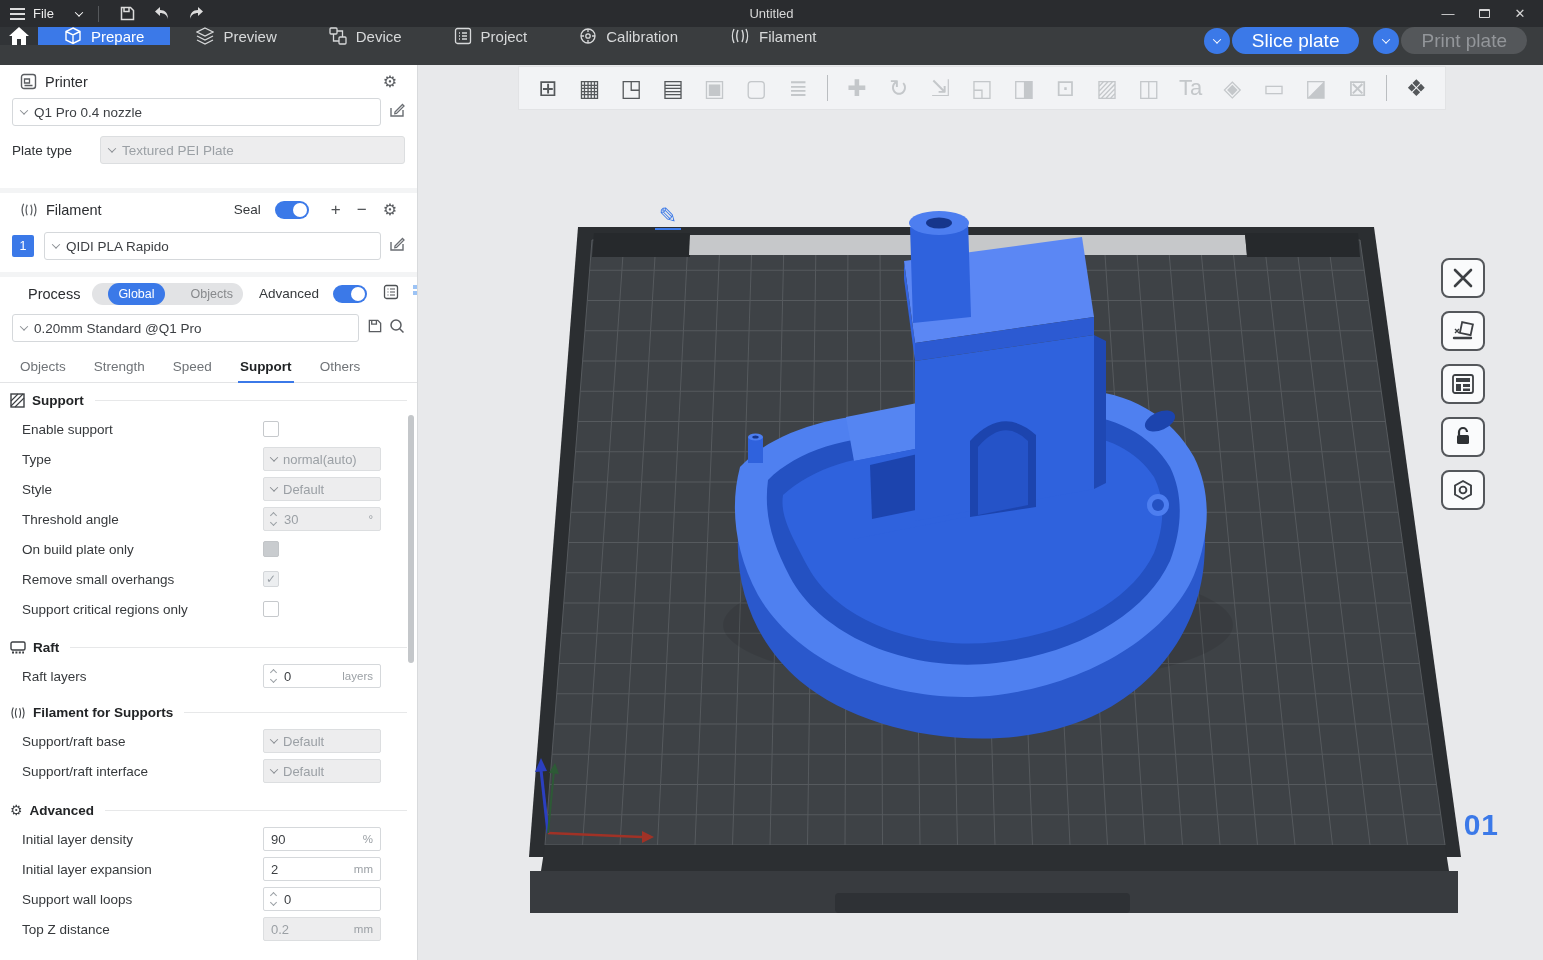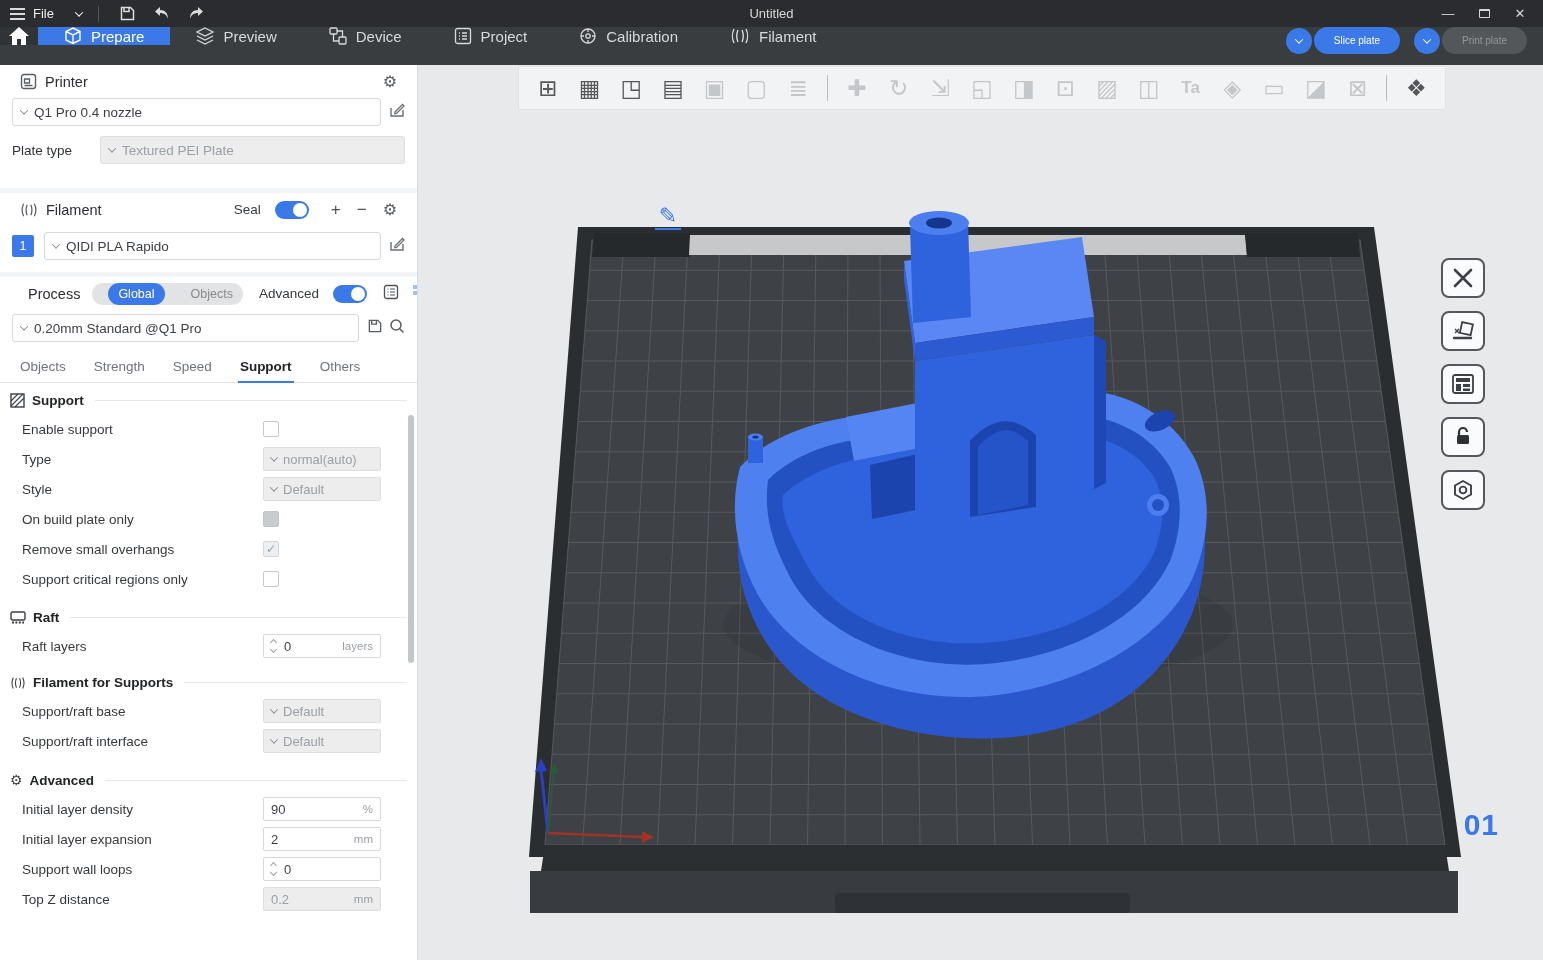--- a/index.html
+++ b/index.html
@@ -20,21 +20,21 @@
 
   
   .tabbar { height:38px; background:#3a3d3f; display:flex; align-items:flex-start; }
   .home-btn { width:38px; display:flex; align-items:center; justify-content:center; background:#313437; }
   .app-tab { display:flex; align-items:center; gap:9px; padding:0 26px; color:#d7d9da; font-size:15px; cursor:pointer; }
   .app-tab.active { background:#3b79e8; color:#fff; }
   .app-tab svg { flex:0 0 auto; }
   .tabbar-right { margin-left:auto; display:flex; align-items:center; gap:14px; padding-right:16px; }
   .action-group { display:flex; align-items:center; gap:2px; }
   .chev-circle { width:26px; height:26px; border-radius:50%; background:#3b79e8; display:flex; align-items:center; justify-content:center; }
-  .action-pill { height:27px; border-radius:14px; padding:0 20px; font-size:10px; display:flex; align-items:center; border:none; }
+  .action-pill { height:27px; border-radius:14px; padding:0 20px; font-size:19px; display:flex; align-items:center; border:none; }
   .action-pill.primary { background:#3b79e8; color:#fff; }
   .action-pill.disabled { background:#54575a; color:#93969a; }
   .chev { display:inline-block; width:6px; height:6px; border-left:1.6px solid currentColor; border-bottom:1.6px solid currentColor; transform:rotate(-45deg) translate(1px,-1px); }
   .chev.white { color:#fff; }
 
   
   .main { display:flex; height:895px; }
   .sidepanel { width:418px; background:#fff; border-right:1px solid #d8dadc; position:relative; overflow:hidden; }
   .viewport { flex:1; position:relative; background:#e8e9eb; }
 
@@ -79,21 +79,21 @@
   .spin i.dn { transform:rotate(-45deg); }
   .cb { width:16px; height:16px; border:1px solid #c6c9cc; border-radius:2px; background:#fff; flex:0 0 auto; }
   .cb.gray-filled { background:#c9cccf; border-color:#c2c5c8; }
   .cb.checked-dis { background:#eceef0; border-color:#d4d7da; color:#9aa0a6; display:flex; align-items:center; justify-content:center; font-size:12px; line-height:1; }
   .v-scrollbar { position:absolute; right:3px; top:350px; width:6px; height:248px; background:#c4c7ca; border-radius:3px; }
 
   
   .vp-toolbar { position:absolute; left:100px; top:1px; width:928px; height:44px; background:#f2f3f5; border:1px solid #e2e3e5; display:flex; align-items:center; padding:0 10px; gap:4px; }
   .vp-tool { width:38px; height:38px; display:flex; align-items:center; justify-content:center; font-size:23px; color:#55585b; }
   .vp-tool.off { color:#c4c7ca; }
-  .vp-tool.textic { font-size:17px; font-weight:bold; }
+  .vp-tool.textic { font-size:22px; font-weight:normal; }
   .vp-divider { width:1px; height:26px; background:#babdc0; margin:0 6px; }
   .plate-edit { position:absolute; left:237px; top:140px; color:#3b79e8; font-size:22px; line-height:1; text-align:center; }
   .plate-edit .ul { height:2px; background:#3b79e8; margin-top:1px; width:26px; }
   .plate-num { position:absolute; right:44px; bottom:118px; color:#3b79e8; font-size:30px; font-weight:bold; letter-spacing:1px; }
   .side-stack { position:absolute; right:58px; top:193px; display:flex; flex-direction:column; gap:13px; }
   .stack-btn { width:44px; height:40px; background:#fafbfc; border:2px solid #54575b; border-radius:8px; display:flex; align-items:center; justify-content:center; color:#3d4044; font-size:22px; }
   .vp-svg { position:absolute; inset:0; }
 </style>
 </head>
 <body>
@@ -333,20 +333,31 @@
           <span class="chev"></span>
           <span>normal(auto)</span>
         </div>
     </div>
     <div class="setting-row">
       <span class="lbl">Style</span>
       <div class="ctl disabled">
           <span class="chev"></span>
           <span>Default</span>
         </div>
+    </div>
+    <div class="setting-row">
+      <span class="lbl">Threshold angle</span>
+      <div class="ctl disabled">
+        <span class="spin">
+            <i class="up"></i>
+            <i class="dn"></i>
+          </span>
+        <span>30</span>
+        <span class="unit">°</span>
+      </div>
     </div>
     <div class="setting-row">
       <span class="lbl">On build plate only</span>
       <span class="cb gray-filled" style="margin-right:102px;"></span>
     </div>
     <div class="setting-row">
       <span class="lbl">Remove small overhangs</span>
       <span class="cb checked-dis" style="margin-right:102px;">✓</span>
     </div>
     <div class="setting-row">

